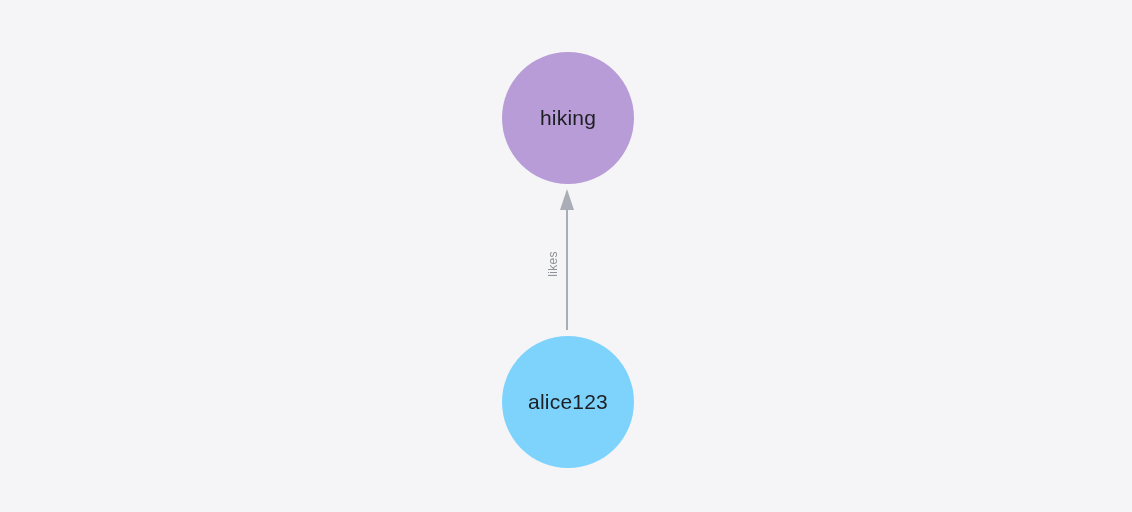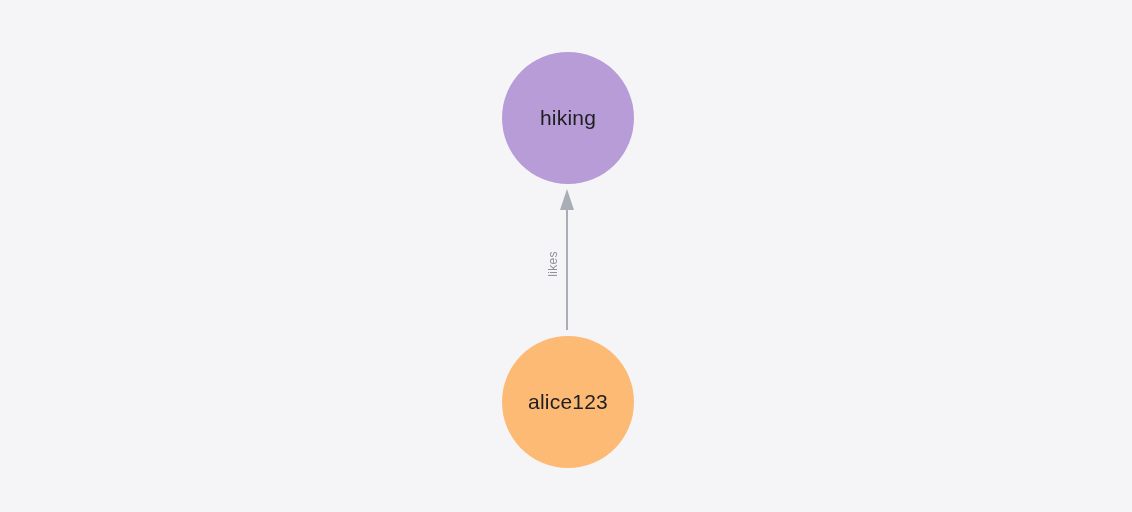--- a/index.html
+++ b/index.html
@@ -65,17 +65,17 @@
   <div class="node node-hiking" style="background: rgb(183, 156, 215);">
     <span class="node-label" style="color: rgb(29, 31, 35);">hiking</span>
   </div>
 
   <div class="edge-arrowhead" style="border-bottom-color: rgb(169, 173, 181);"></div>
 
   <div class="edge-line" style="background: rgb(169, 173, 181);"></div>
 
   <span class="edge-label" style="color: rgb(142, 145, 151);">likes</span>
 
-  <div class="node node-alice" style="background: #fdba74;">
+  <div class="node node-alice" style="background: #7dd3fc;">
     <span class="node-label" style="color: rgb(29, 31, 35);">alice123</span>
   </div>
 
 </div>
 
 </body></html>

